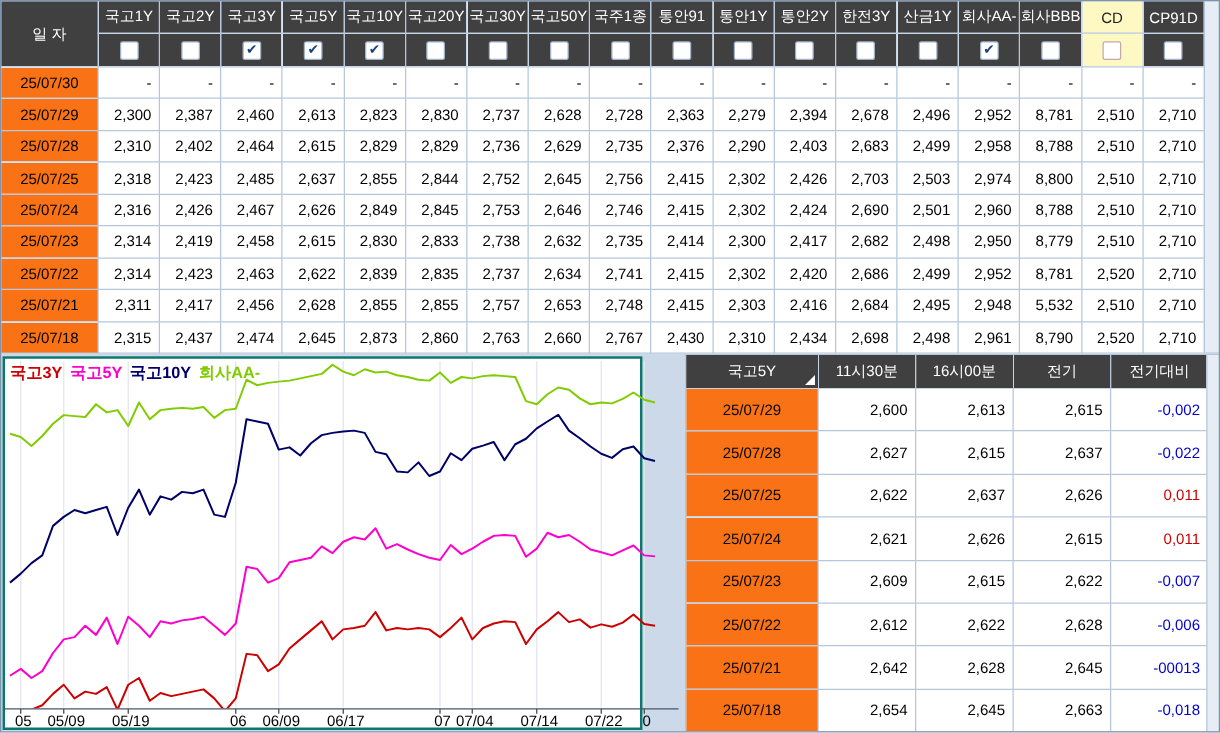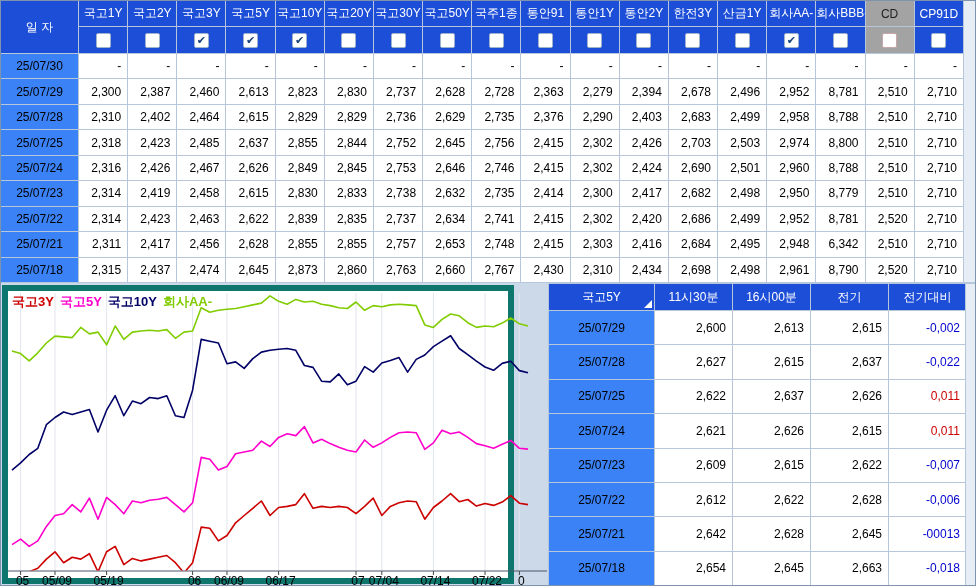--- a/index.html
+++ b/index.html
@@ -7,23 +7,23 @@
     width:976px;height:586px;position:relative;overflow:hidden;
     background:#ccd9e8;font-family:"Liberation Sans",sans-serif;
     -webkit-font-smoothing:none;
   }
   .frame{position:absolute;inset:0;border:1px solid #7e93ad;pointer-events:none;z-index:50;}
 
   
   table{border-collapse:collapse;table-layout:fixed;font-size:12px;background:#fff;}
   th,td{border:1px solid #b6c7db;overflow:hidden;white-space:nowrap;padding:0;}
   th{font-weight:normal;}
-  .hdr{background:#1d4ed8;color:#fff;text-align:center;}
-  .hdr.hl{background:#a3a3a3;color:#222;}
-  .datecell{background:#3b82f6;text-align:center;color:#000;}
+  .hdr{background:#404040;color:#fff;text-align:center;}
+  .hdr.hl{background:#fef9c3;color:#222;}
+  .datecell{background:#f97316;text-align:center;color:#000;}
   .num{text-align:right;padding-right:6px;color:#000;background:#fff;}
   .neg{color:#0000cc;margin-left:10px;}
   .pos{color:#cc0000;}
 
   
   #top-table{position:absolute;left:0;top:0;width:964px;height:283px;}
   #top-table thead tr.lbl{height:26px;}
   #top-table thead tr.chk{height:27px;}
   .cb{
     display:inline-block;width:13px;height:13px;background:#fff;
@@ -33,21 +33,21 @@
   .hl .cb{border-color:#c9a6a8;}
 
   
   .strip{position:absolute;background:#e7edf5;border:1px solid #b6c7db;}
   #strip-top{left:963px;top:0;width:12px;height:281px;}
   #strip-right{left:965px;top:283px;width:10px;height:301px;}
 
   
   #chart-panel{
     position:absolute;left:2px;top:285px;width:512px;height:299px;
-    background:#fff;border:6px solid #0f766e;box-sizing:border-box;
+    background:#fff;border:2px solid #0f766e;box-sizing:border-box;
   }
   #chart-legend{
     position:absolute;left:4px;top:2px;font-size:13px;font-weight:bold;
     letter-spacing:0;z-index:5;background:transparent;
   }
   #chart-legend span{margin-right:6px;}
   #chart-svg{position:absolute;left:0;top:0;}
 
   
   #detail-table{position:absolute;left:548px;top:283px;width:418px;height:303px;}
@@ -286,21 +286,21 @@
         <td class="num">2,855</td>
         <td class="num">2,757</td>
         <td class="num">2,653</td>
         <td class="num">2,748</td>
         <td class="num">2,415</td>
         <td class="num">2,303</td>
         <td class="num">2,416</td>
         <td class="num">2,684</td>
         <td class="num">2,495</td>
         <td class="num">2,948</td>
-        <td class="num">6,342</td>
+        <td class="num">5,532</td>
         <td class="num">2,510</td>
         <td class="num">2,710</td>
       </tr>
       <tr>
         <td class="datecell">25/07/18</td>
         <td class="num">2,315</td>
         <td class="num">2,437</td>
         <td class="num">2,474</td>
         <td class="num">2,645</td>
         <td class="num">2,873</td>

